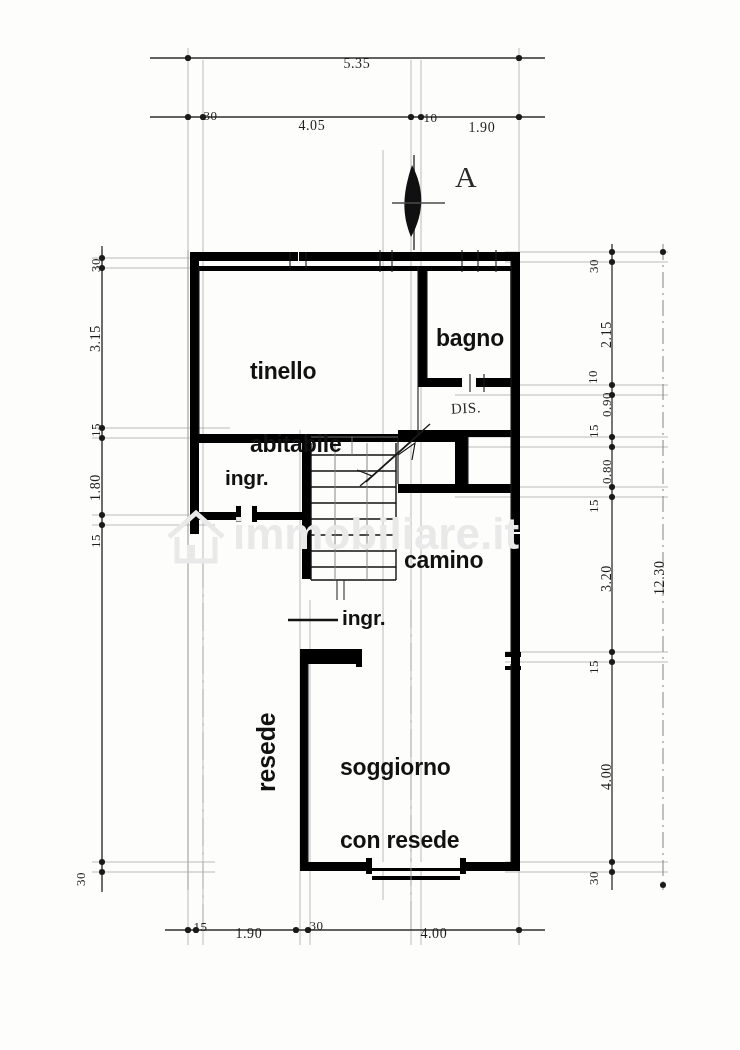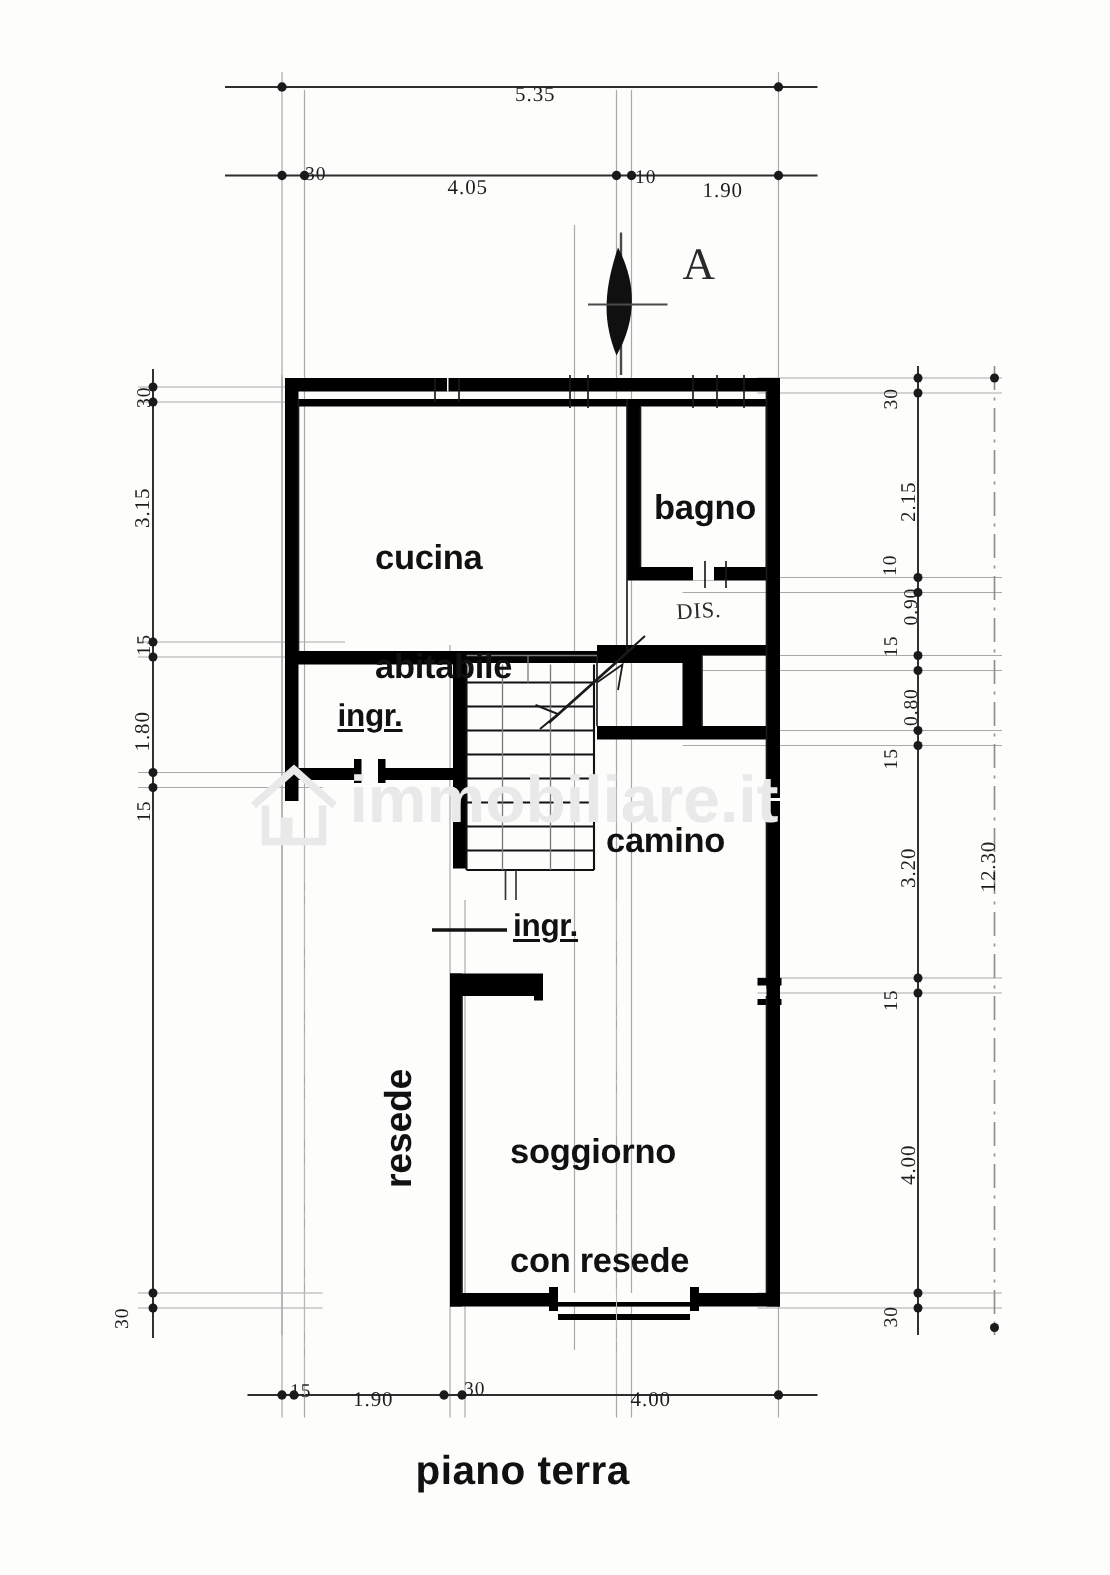--- a/index.html
+++ b/index.html
@@ -17,21 +17,21 @@
   .lbl{
     position:absolute;
     font-family:"Liberation Sans", sans-serif;
     font-weight:bold;
     color:#111111;
     white-space:pre;
     line-height:1.06;
     letter-spacing:-0.2px;
   }
   .room-lbl{font-size:23px;}
-  .room-lbl.small{font-size:21px;text-decoration:underline;}
+  .room-lbl.small{font-size:21px;}
   .title-lbl{font-size:27px;letter-spacing:0.3px;}
   .vert-lbl{
     transform-origin:0 0;
     transform:rotate(-90deg);
     font-size:25px;
   }
   .dim{
     position:absolute;
     font-family:"Liberation Serif", serif;
     font-size:13px;
@@ -330,21 +330,21 @@
   <div id="watermark">
     <svg width="70" height="60" viewBox="0 0 70 60">
       <path d="M6 32 L33 8 L60 32" fill="none" stroke="#e9e9e9" stroke-width="5"></path>
       <path d="M14 32 L14 56 L52 56 L52 32" fill="none" stroke="#e9e9e9" stroke-width="5"></path>
       <rect x="24" y="40" width="8" height="16" fill="#e9e9e9"></rect>
     </svg>
     <span class="wm-text">immobiliare.it</span>
   </div>
 
   <div class="lbl room-lbl" style="left:250px;top:310px;">
-    <div>cucina</div>
+    <div>tinello</div>
     <div>abitabile</div>
   </div>
 
   <div class="lbl room-lbl" style="left:436px;top:310px;margin-top:16px;">bagno</div>
 
   <div class="lbl room-lbl small" style="left:225px;top:467px;">ingr.</div>
 
   <div class="lbl room-lbl" style="left:404px;top:548px;">camino</div>
 
   <div class="lbl room-lbl small" style="left:342px;top:607px;">ingr.</div>
@@ -404,15 +404,14 @@
   <div class="dim h" style="left:219px;top:910px;">
     <span class="tilt">1.90</span>
   </div>
   <div class="dim" style="left:294px;top:902px;">
     <span class="tilt">30</span>
   </div>
   <div class="dim h" style="left:404px;top:910px;">
     <span class="tilt">4.00</span>
   </div>
 
-  <div class="lbl title-lbl" style="left:277px;top:966px;">piano terra</div>
 
 </div>
 
 </body></html>

